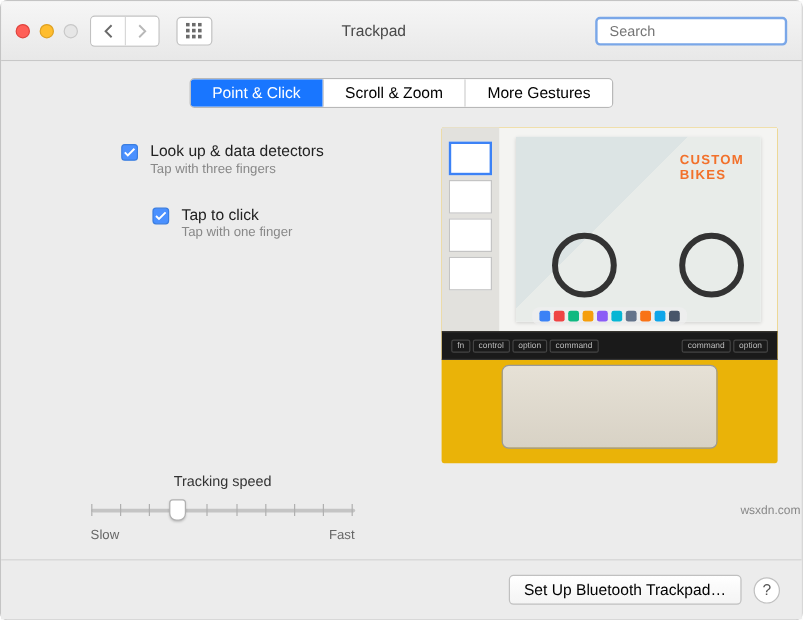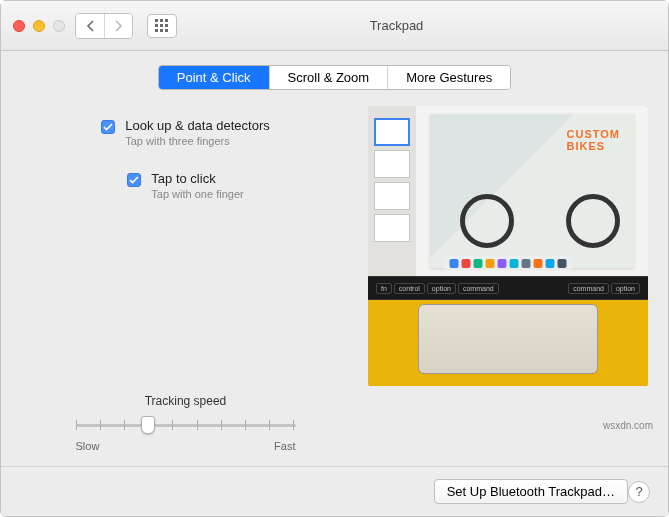--- a/index.html
+++ b/index.html
@@ -49,24 +49,24 @@
     .dock { position:absolute; top:150px; left:50%; transform:translateX(-50%); display:flex; gap:3px; background:rgba(240,240,240,0.7); padding:3px 6px; border-radius:6px; }
     .dock-i { width:9px; height:9px; border-radius:2px; }
     .trackpad { position:absolute; bottom:12px; left:50%; transform:translateX(-50%); width:180px; height:70px; background:linear-gradient(#e6e1d6,#d8d2c5); border:1px solid #999; border-radius:6px; }
     .slider-zone { margin-top:auto; text-align:center; padding-bottom:6px; }
     .slider-label { font-size:12px; color:#333; margin-bottom:6px; }
     .slider-track { position:relative; width:220px; height:22px; margin:0 auto; }
     .track-line { position:absolute; top:10px; left:0; right:0; height:3px; background:#c4c4c4; border-radius:2px; }
     .tick { position:absolute; top:6px; width:1px; height:10px; background:#b0b0b0; }
     .knob { position:absolute; top:2px; width:14px; height:18px; background:#fff; border:1px solid #b0b0b0; border-radius:3px 3px 6px 6px; box-shadow:0 1px 2px rgba(0,0,0,0.2); }
     .speed-lbls { display:flex; justify-content:space-between; width:220px; margin:4px auto 0; font-size:11px; color:#666; }
-    .footer { height:50px; border-top:1px solid #d4d4d4; background:#ececec; display:flex; align-items:center; justify-content:flex-end; padding:0 18px; }
+    .footer { height:50px; border-top:1px solid #d4d4d4; background:#ececec; display:flex; align-items:center; justify-content:flex-end; padding:0 18px; gap:10px; }
     .ft-btn { padding:4px 12px; font-size:13px; border:1px solid #c0c0c0; border-radius:4px; background:linear-gradient(#fff,#f4f4f4); }
     .help-btn { width:22px; height:22px; border:1px solid #c0c0c0; border-radius:50%; background:#fff; font-size:13px; color:#555; display:flex; align-items:center; justify-content:center; }
-    .watermark { position:absolute; right:16px; top:420px; font-size:10px; color:#888; }
+    .watermark { position:absolute; right:2px; top:420px; font-size:10px; color:#888; }
   </style>
 </head>
 <body>
 
 <div class="window">
   <div class="titlebar">
     <div class="traffic">
       <div class="dot red"></div>
       <div class="dot yel"></div>
       <div class="dot grn"></div>
@@ -92,20 +92,27 @@
             <rect x="0" y="5" width="3" height="3"></rect>
             <rect x="5" y="5" width="3" height="3"></rect>
             <rect x="10" y="5" width="3" height="3"></rect>
             <rect x="0" y="10" width="3" height="3"></rect>
             <rect x="5" y="10" width="3" height="3"></rect>
             <rect x="10" y="10" width="3" height="3"></rect>
           </g>
         </svg>
     </button>
     <div class="title">Trackpad</div>
+    <div class="search-wrap">
+      <svg width="12" height="12" viewBox="0 0 12 12">
+          <circle cx="5" cy="5" r="4" stroke="#9a9a9a" stroke-width="1.3" fill="none"></circle>
+          <line x1="8" y1="8" x2="11" y2="11" stroke="#9a9a9a" stroke-width="1.3"></line>
+        </svg>
+      <input placeholder="Search" style="">
+    </div>
   </div>
 
   <div class="content">
     <div class="tabs">
       <div class="tab-group">
         <button class="tab active">Point &amp; Click</button>
         <button class="tab">Scroll &amp; Zoom</button>
         <button class="tab">More Gestures</button>
       </div>
     </div>

